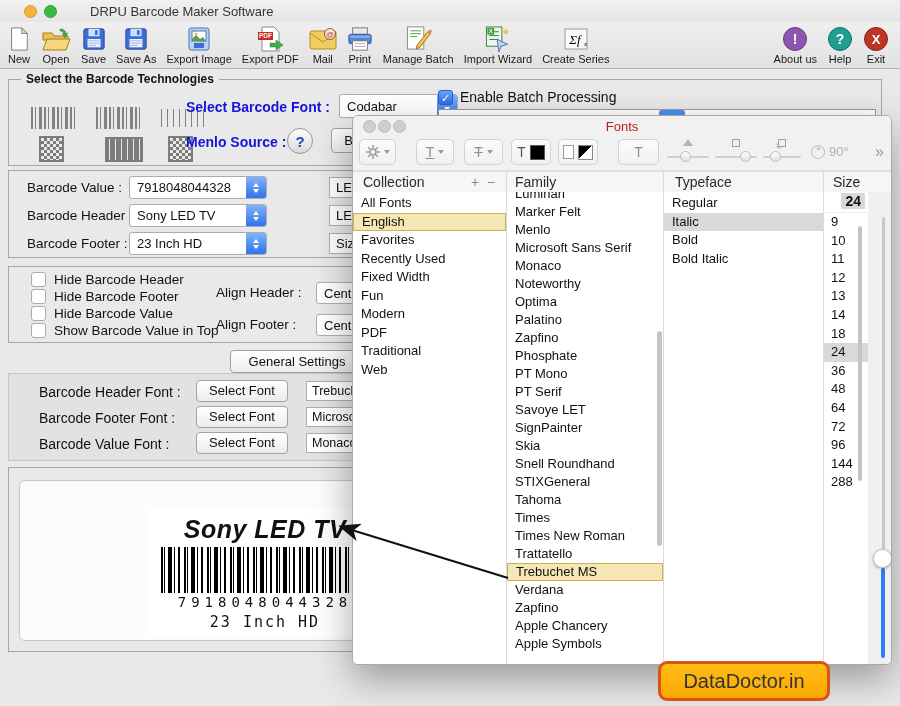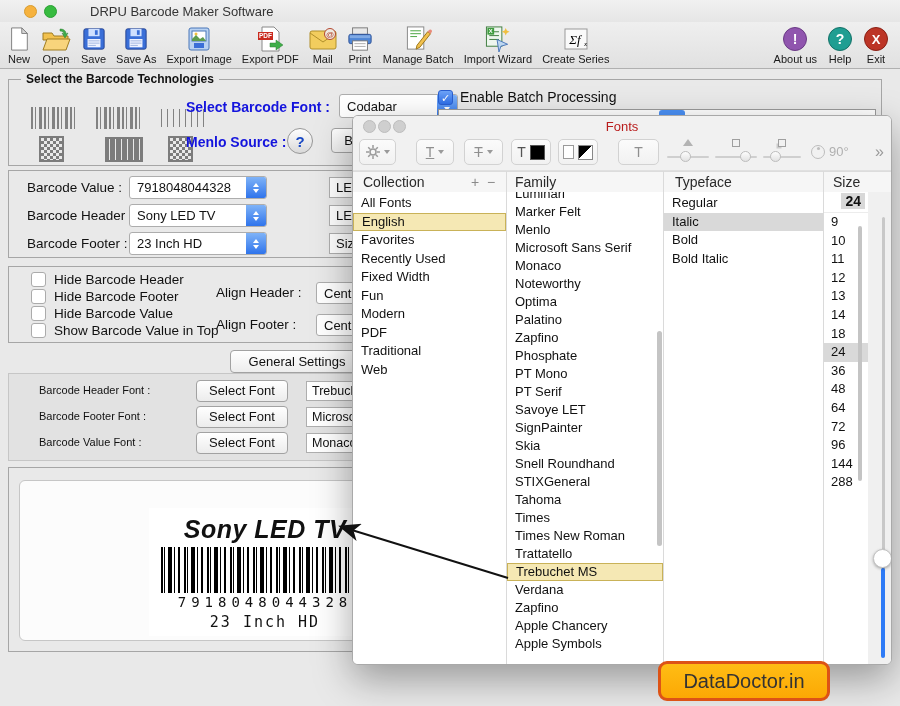--- a/index.html
+++ b/index.html
@@ -73,21 +73,21 @@
   .align-row{position:absolute;left:207px;height:22px;font-size:13.5px}
   .align-row .al-label{position:absolute;left:0;top:3px;white-space:nowrap}
   .align-row .combo{left:100px;top:0;width:130px;height:22px}
 
   #general-settings{left:230px;top:350px;width:134px;height:23px;z-index:2}
 
   
   #fontset-box{left:8px;top:373px;width:868px;height:88px;background:#e2e2e2;border-color:#c6c6c6}
   .fs-row{position:absolute;left:0;width:100%;height:24px}
   .fs-row:nth-child(1){top:6px}.fs-row:nth-child(2){top:32px}.fs-row:nth-child(3){top:58px}
-  .fs-label{position:absolute;left:30px;top:4px;font-size:11px}
+  .fs-label{position:absolute;left:30px;top:4px;font-size:14px}
   .fs-btn{position:absolute;left:187px;top:0;width:92px;height:22px;background:linear-gradient(#fff,#ececec);
           border:1px solid #a2a2a2;border-radius:4px;font-size:13px;text-align:center;line-height:20px}
   .fs-val{position:absolute;left:297px;top:1px;width:120px;height:20px;background:#fff;border:1px solid #aeaeae;
           font-size:12.5px;padding:0 5px;line-height:18px;white-space:nowrap;overflow:hidden}
 
   
   #preview-box{left:8px;top:467px;width:868px;height:185px}
   .preview-inner{position:absolute;left:10px;top:12px;width:700px;height:161px;background:#fcfcfc;
                  border:1px solid #c6c6c6;border-radius:6px}
   .bc-label{position:absolute;left:129px;top:27px;width:232px;height:128px;background:#fff}

